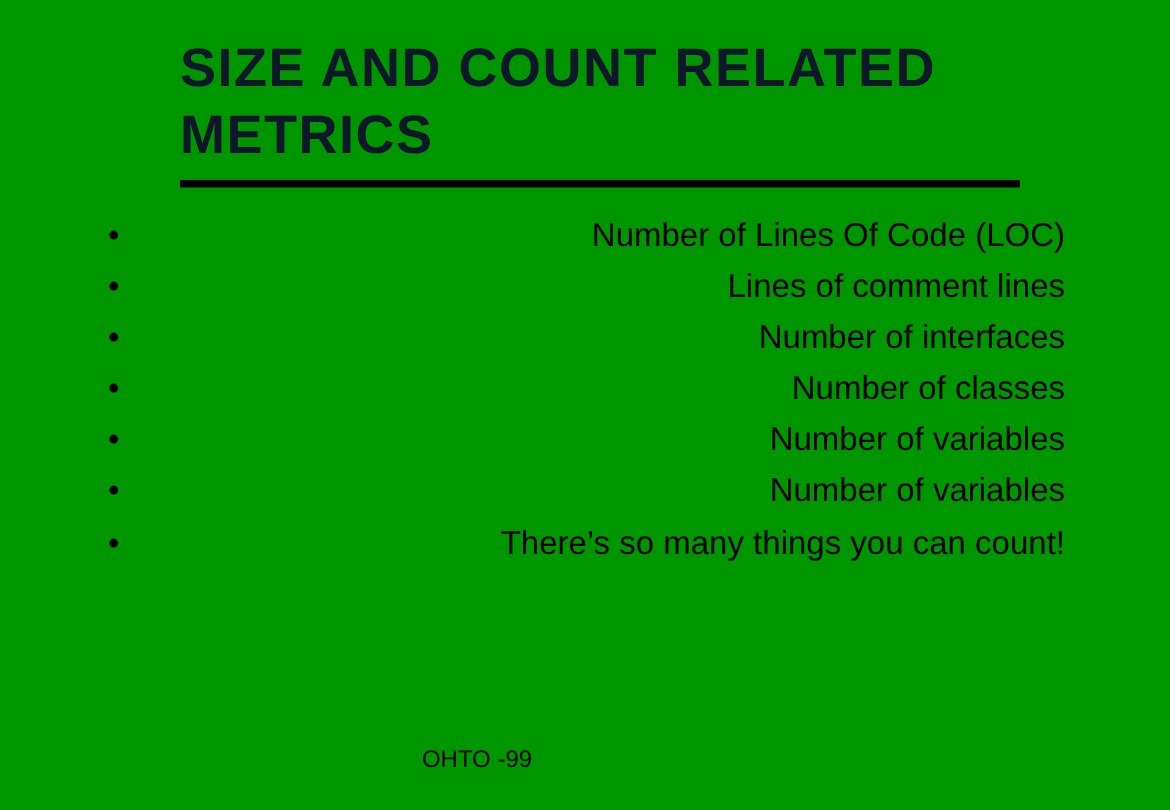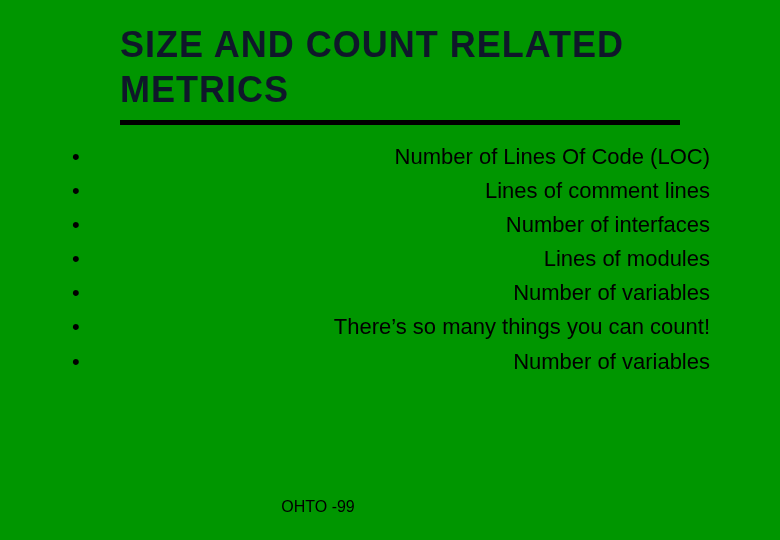--- a/index.html
+++ b/index.html
@@ -82,21 +82,21 @@
 
   <div class="title-block">
     <div class="title-text">SIZE AND COUNT RELATED METRICS</div>
     <hr class="title-rule">
   </div>
 
   <ul class="list">
     <li><span>Number of Lines Of Code (LOC)</span></li>
     <li><span>Lines of comment lines</span></li>
     <li><span>Number of interfaces</span></li>
-    <li><span>Lines of modules</span></li>
+    <li><span>Number of classes</span></li>
+    <li><span>Number of variables</span></li>
     <li><span>Number of variables</span></li>
     <li><span>There’s so many things you can count!</span></li>
-    <li><span>Number of variables</span></li>
   </ul>
 
   <div class="footer">OHTO -99</div>
 
 </div>
 
 </body></html>

